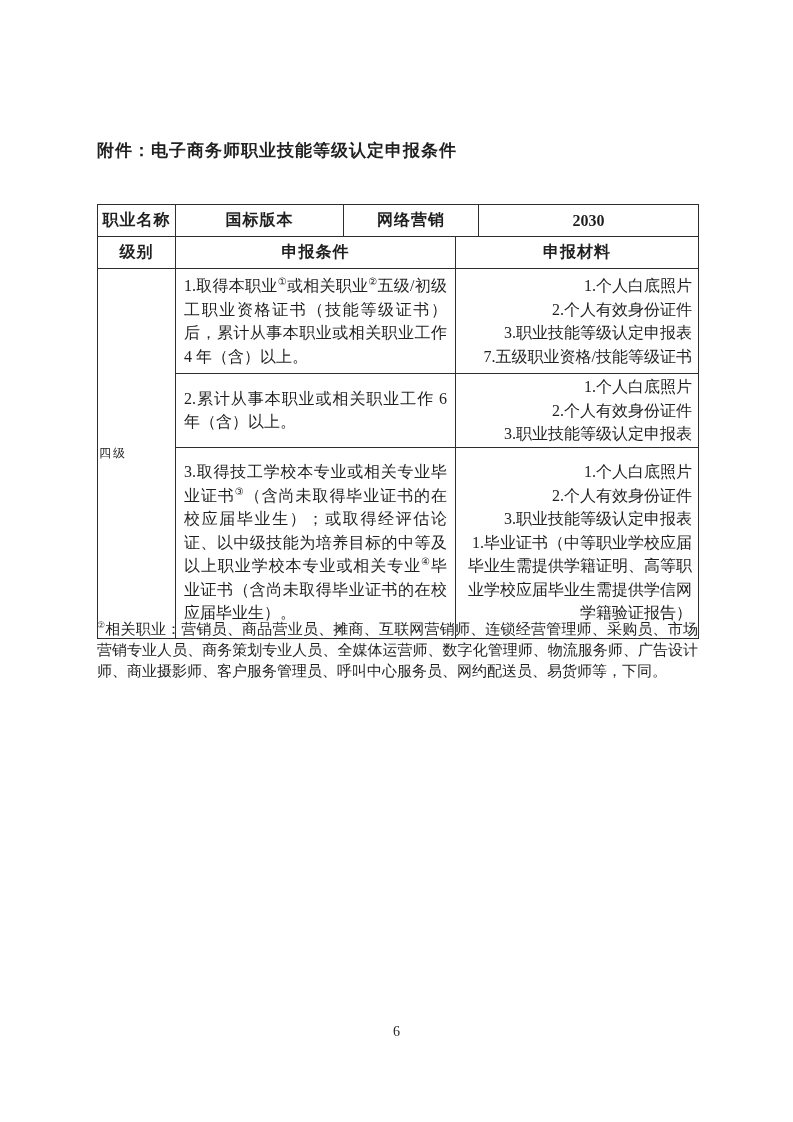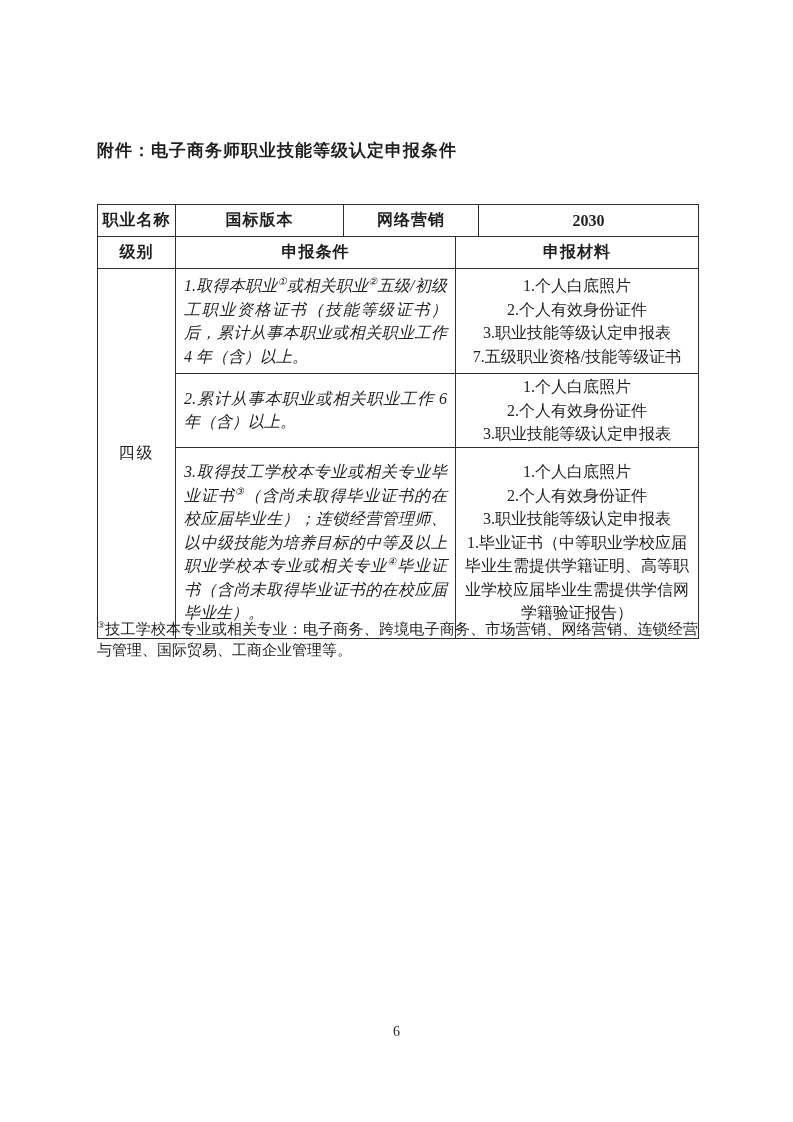--- a/index.html
+++ b/index.html
@@ -35,37 +35,36 @@
     vertical-align: middle;
     overflow: hidden;
   }
   td.hd {
     text-align: center;
     font-weight: bold;
     font-size: 16px;
     letter-spacing: 1px;
   }
   td.level-cell {
-    text-align: center;
-    font-size: 16px;
+    text-align: left;
+    font-size: 12px;
     letter-spacing: 2px;
     font-family: Liberation Mono, monospace;
   }
   td.cond {
     padding: 4px 8px;
     font-size: 16px;
     line-height: 23.5px;
     text-align: justify;
-    font-style: italic;
   }
   td.mats {
     padding: 1px 6px;
     font-size: 16px;
     line-height: 23.5px;
-    text-align: center;
+    text-align: right;
   }
   td.mats .mat-line { margin: 0; }
   sup.ref {
     font-size: 10px;
     line-height: 0;
     vertical-align: super;
   }
   .footnotes {
     position: absolute;
     top: 619px;
@@ -130,31 +129,31 @@
           <span>2.累计从事本职业或相关职业工作 6 年（含）以上。</span>
         </td>
         <td class="mats" colspan="2">
           <div class="mat-line">1.个人白底照片</div>
           <div class="mat-line">2.个人有效身份证件</div>
           <div class="mat-line">3.职业技能等级认定申报表</div>
         </td>
       </tr>
       <tr style="height:191px">
         <td class="cond" colspan="2">
-          <span>3.取得技工学校本专业或相关专业毕业证书</span><sup class="ref">③</sup><span>（含尚未取得毕业证书的在校应届毕业生）；连锁经营管理师、以中级技能为培养目标的中等及以上职业学校本专业或相关专业</span><sup class="ref">④</sup><span>毕业证书（含尚未取得毕业证书的在校应届毕业生）。</span>
+          <span>3.取得技工学校本专业或相关专业毕业证书</span><sup class="ref">③</sup><span>（含尚未取得毕业证书的在校应届毕业生）；或取得经评估论证、以中级技能为培养目标的中等及以上职业学校本专业或相关专业</span><sup class="ref">④</sup><span>毕业证书（含尚未取得毕业证书的在校应届毕业生）。</span>
         </td>
         <td class="mats" colspan="2">
           <div class="mat-line">1.个人白底照片</div>
           <div class="mat-line">2.个人有效身份证件</div>
           <div class="mat-line">3.职业技能等级认定申报表</div>
           <div class="mat-line">1.毕业证书（中等职业学校应届毕业生需提供学籍证明、高等职业学校应届毕业生需提供学信网学籍验证报告）</div>
         </td>
       </tr>
     </tbody>
   </table>
 
   <div class="footnotes">
-    <p><sup class="ref">③</sup><span>技工学校本专业或相关专业：电子商务、跨境电子商务、市场营销、网络营销、连锁经营与管理、国际贸易、工商企业管理等。</span></p>
+    <p><sup class="ref">②</sup><span>相关职业：营销员、商品营业员、摊商、互联网营销师、连锁经营管理师、采购员、市场营销专业人员、商务策划专业人员、全媒体运营师、数字化管理师、物流服务师、广告设计师、商业摄影师、客户服务管理员、呼叫中心服务员、网约配送员、易货师等，下同。</span></p>
   </div>
 
   <div class="page-number">6</div>
 
 </div>
 
 </body></html>

